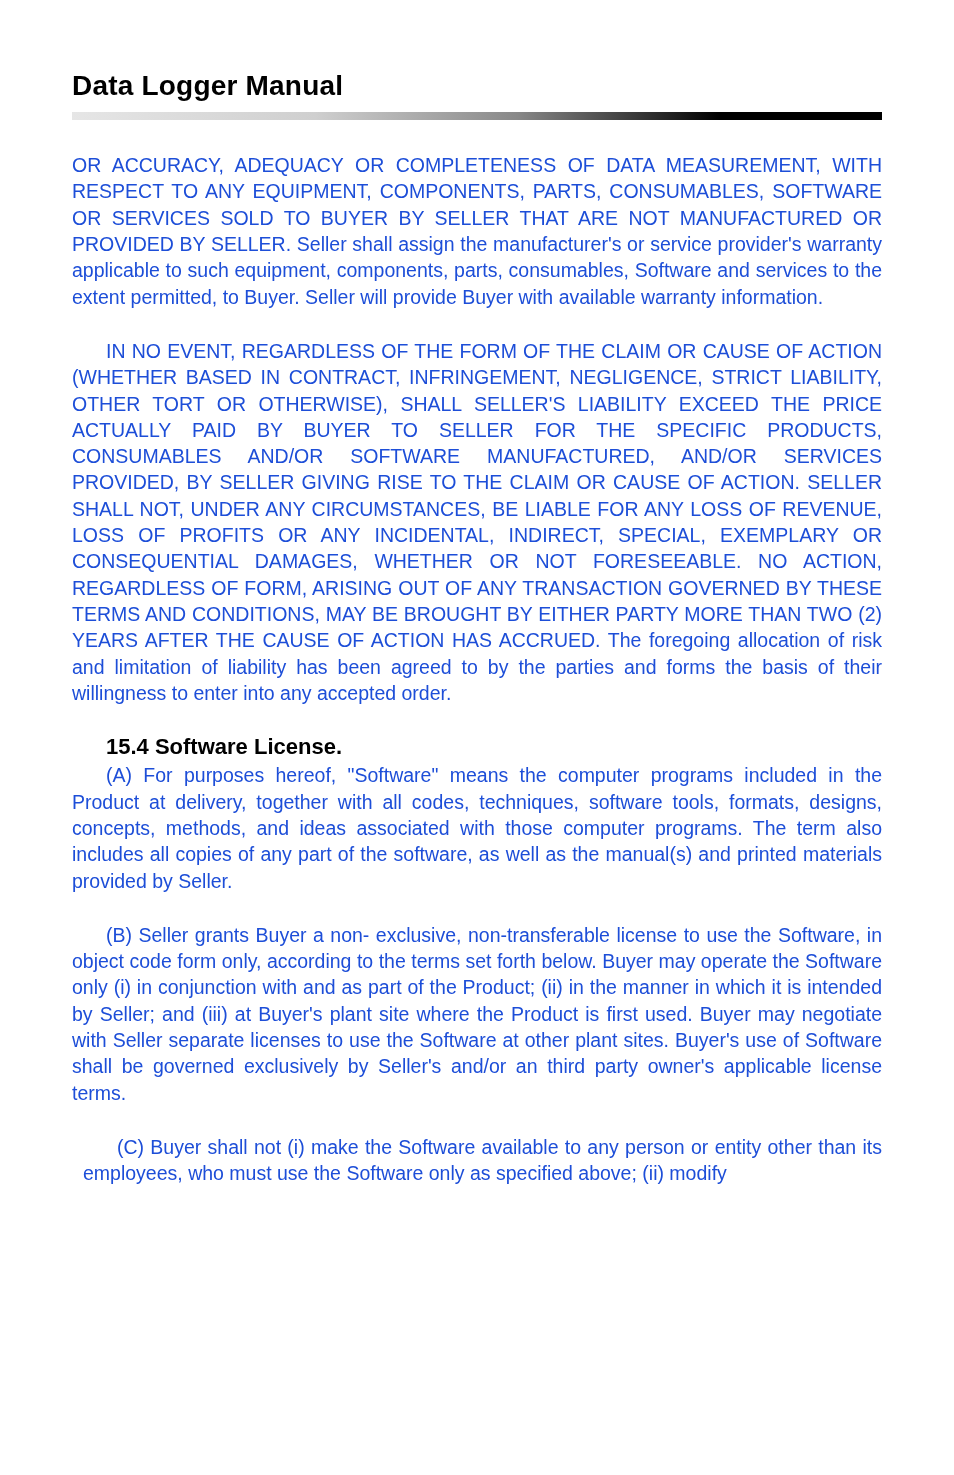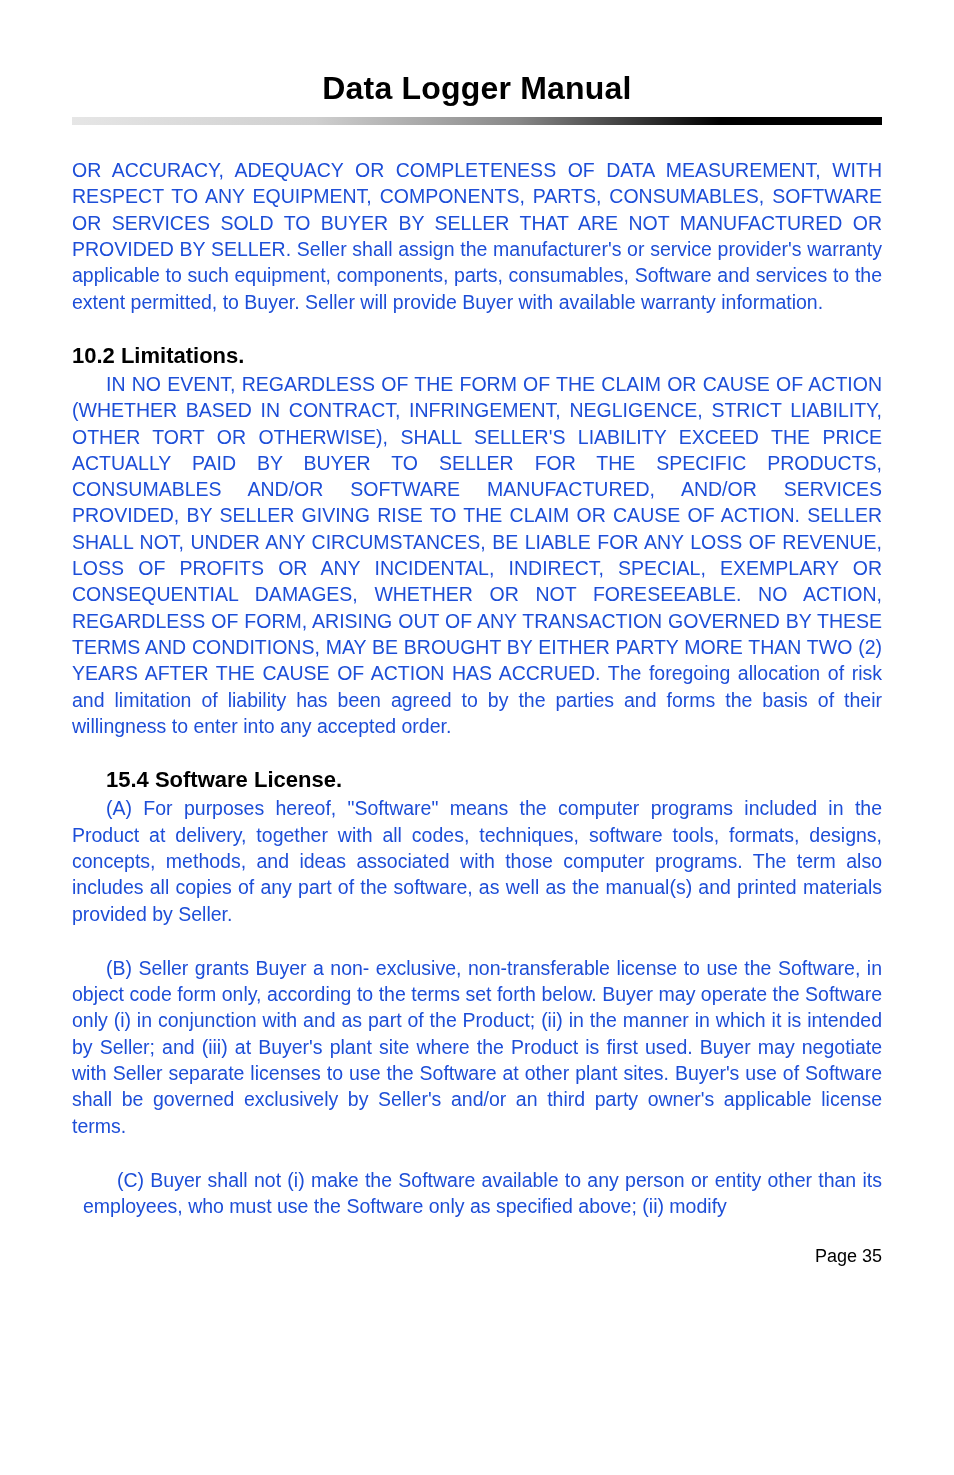--- a/index.html
+++ b/index.html
@@ -8,22 +8,22 @@
     background: #ffffff;
     font-family: "Frutiger", "Segoe UI", "Helvetica Neue", Arial, sans-serif;
     color: #000;
     width: 954px;
   }
   .page {
     padding: 70px 72px 40px 72px;
     box-sizing: border-box;
   }
   .header-title {
-    text-align: center;
-    font-size: 32px;
+    text-align: left;
+    font-size: 28px;
     font-weight: 700;
     margin-bottom: 10px;
     letter-spacing: 0.2px;
   }
   .header-rule {
     height: 8px;
     width: 100%;
     background: linear-gradient(to right, #e6e6e6 0%, #cfcfcf 30%, #888888 55%, #000000 80%, #000000 100%);
     margin-bottom: 32px;
   }
@@ -54,25 +54,23 @@
 </head>
 <body>
 
 <div class="page">
 
   <div class="header-title">Data Logger Manual</div>
   <div class="header-rule"></div>
 
   <p class="body-text">OR ACCURACY, ADEQUACY OR COMPLETENESS OF DATA MEASUREMENT, WITH RESPECT TO ANY EQUIPMENT, COMPONENTS, PARTS, CONSUMABLES, SOFTWARE OR SERVICES SOLD TO BUYER BY SELLER THAT ARE NOT MANUFACTURED OR PROVIDED BY SELLER. Seller shall assign the manufacturer's or service provider's warranty applicable to such equipment, components, parts, consumables, Software and services to the extent permitted, to Buyer. Seller will provide Buyer with available warranty information.</p>
 
-  <h2 class="section-head">10.2 Limitations.</h2>
   <p class="body-text indent">IN NO EVENT, REGARDLESS OF THE FORM OF THE CLAIM OR CAUSE OF ACTION (WHETHER BASED IN CONTRACT, INFRINGEMENT, NEGLIGENCE, STRICT LIABILITY, OTHER TORT OR OTHERWISE), SHALL SELLER'S LIABILITY EXCEED THE PRICE ACTUALLY PAID BY BUYER TO SELLER FOR THE SPECIFIC PRODUCTS, CONSUMABLES AND/OR SOFTWARE MANUFACTURED, AND/OR SERVICES PROVIDED, BY SELLER GIVING RISE TO THE CLAIM OR CAUSE OF ACTION. SELLER SHALL NOT, UNDER ANY CIRCUMSTANCES, BE LIABLE FOR ANY LOSS OF REVENUE, LOSS OF PROFITS OR ANY INCIDENTAL, INDIRECT, SPECIAL, EXEMPLARY OR CONSEQUENTIAL DAMAGES, WHETHER OR NOT FORESEEABLE. NO ACTION, REGARDLESS OF FORM, ARISING OUT OF ANY TRANSACTION GOVERNED BY THESE TERMS AND CONDITIONS, MAY BE BROUGHT BY EITHER PARTY MORE THAN TWO (2) YEARS AFTER THE CAUSE OF ACTION HAS ACCRUED. The foregoing allocation of risk and limitation of liability has been agreed to by the parties and forms the basis of their willingness to enter into any accepted order.</p>
 
   <h2 class="section-head indent">15.4 Software License.</h2>
   <p class="body-text indent">(A) For purposes hereof, "Software" means the computer programs included in the Product at delivery, together with all codes, techniques, software tools, formats, designs, concepts, methods, and ideas associated with those computer programs. The term also includes all copies of any part of the software, as well as the manual(s) and printed materials provided by Seller.</p>
 
   <p class="body-text indent">(B) Seller grants Buyer a non- exclusive, non-transferable license to use the Software, in object code form only, according to the terms set forth below. Buyer may operate the Software only (i) in conjunction with and as part of the Product; (ii) in the manner in which it is intended by Seller; and (iii) at Buyer's plant site where the Product is first used. Buyer may negotiate with Seller separate licenses to use the Software at other plant sites. Buyer's use of Software shall be governed exclusively by Seller's and/or an third party owner's applicable license terms.</p>
 
   <p class="body-text indent" style="margin-bottom:0;margin-left:11px;">(C) Buyer shall not (i) make the Software available to any person or entity other than its employees, who must use the Software only as specified above; (ii) modify</p>
 
-  <div class="footer">Page 35</div>
 
 </div>
 
 </body></html>

